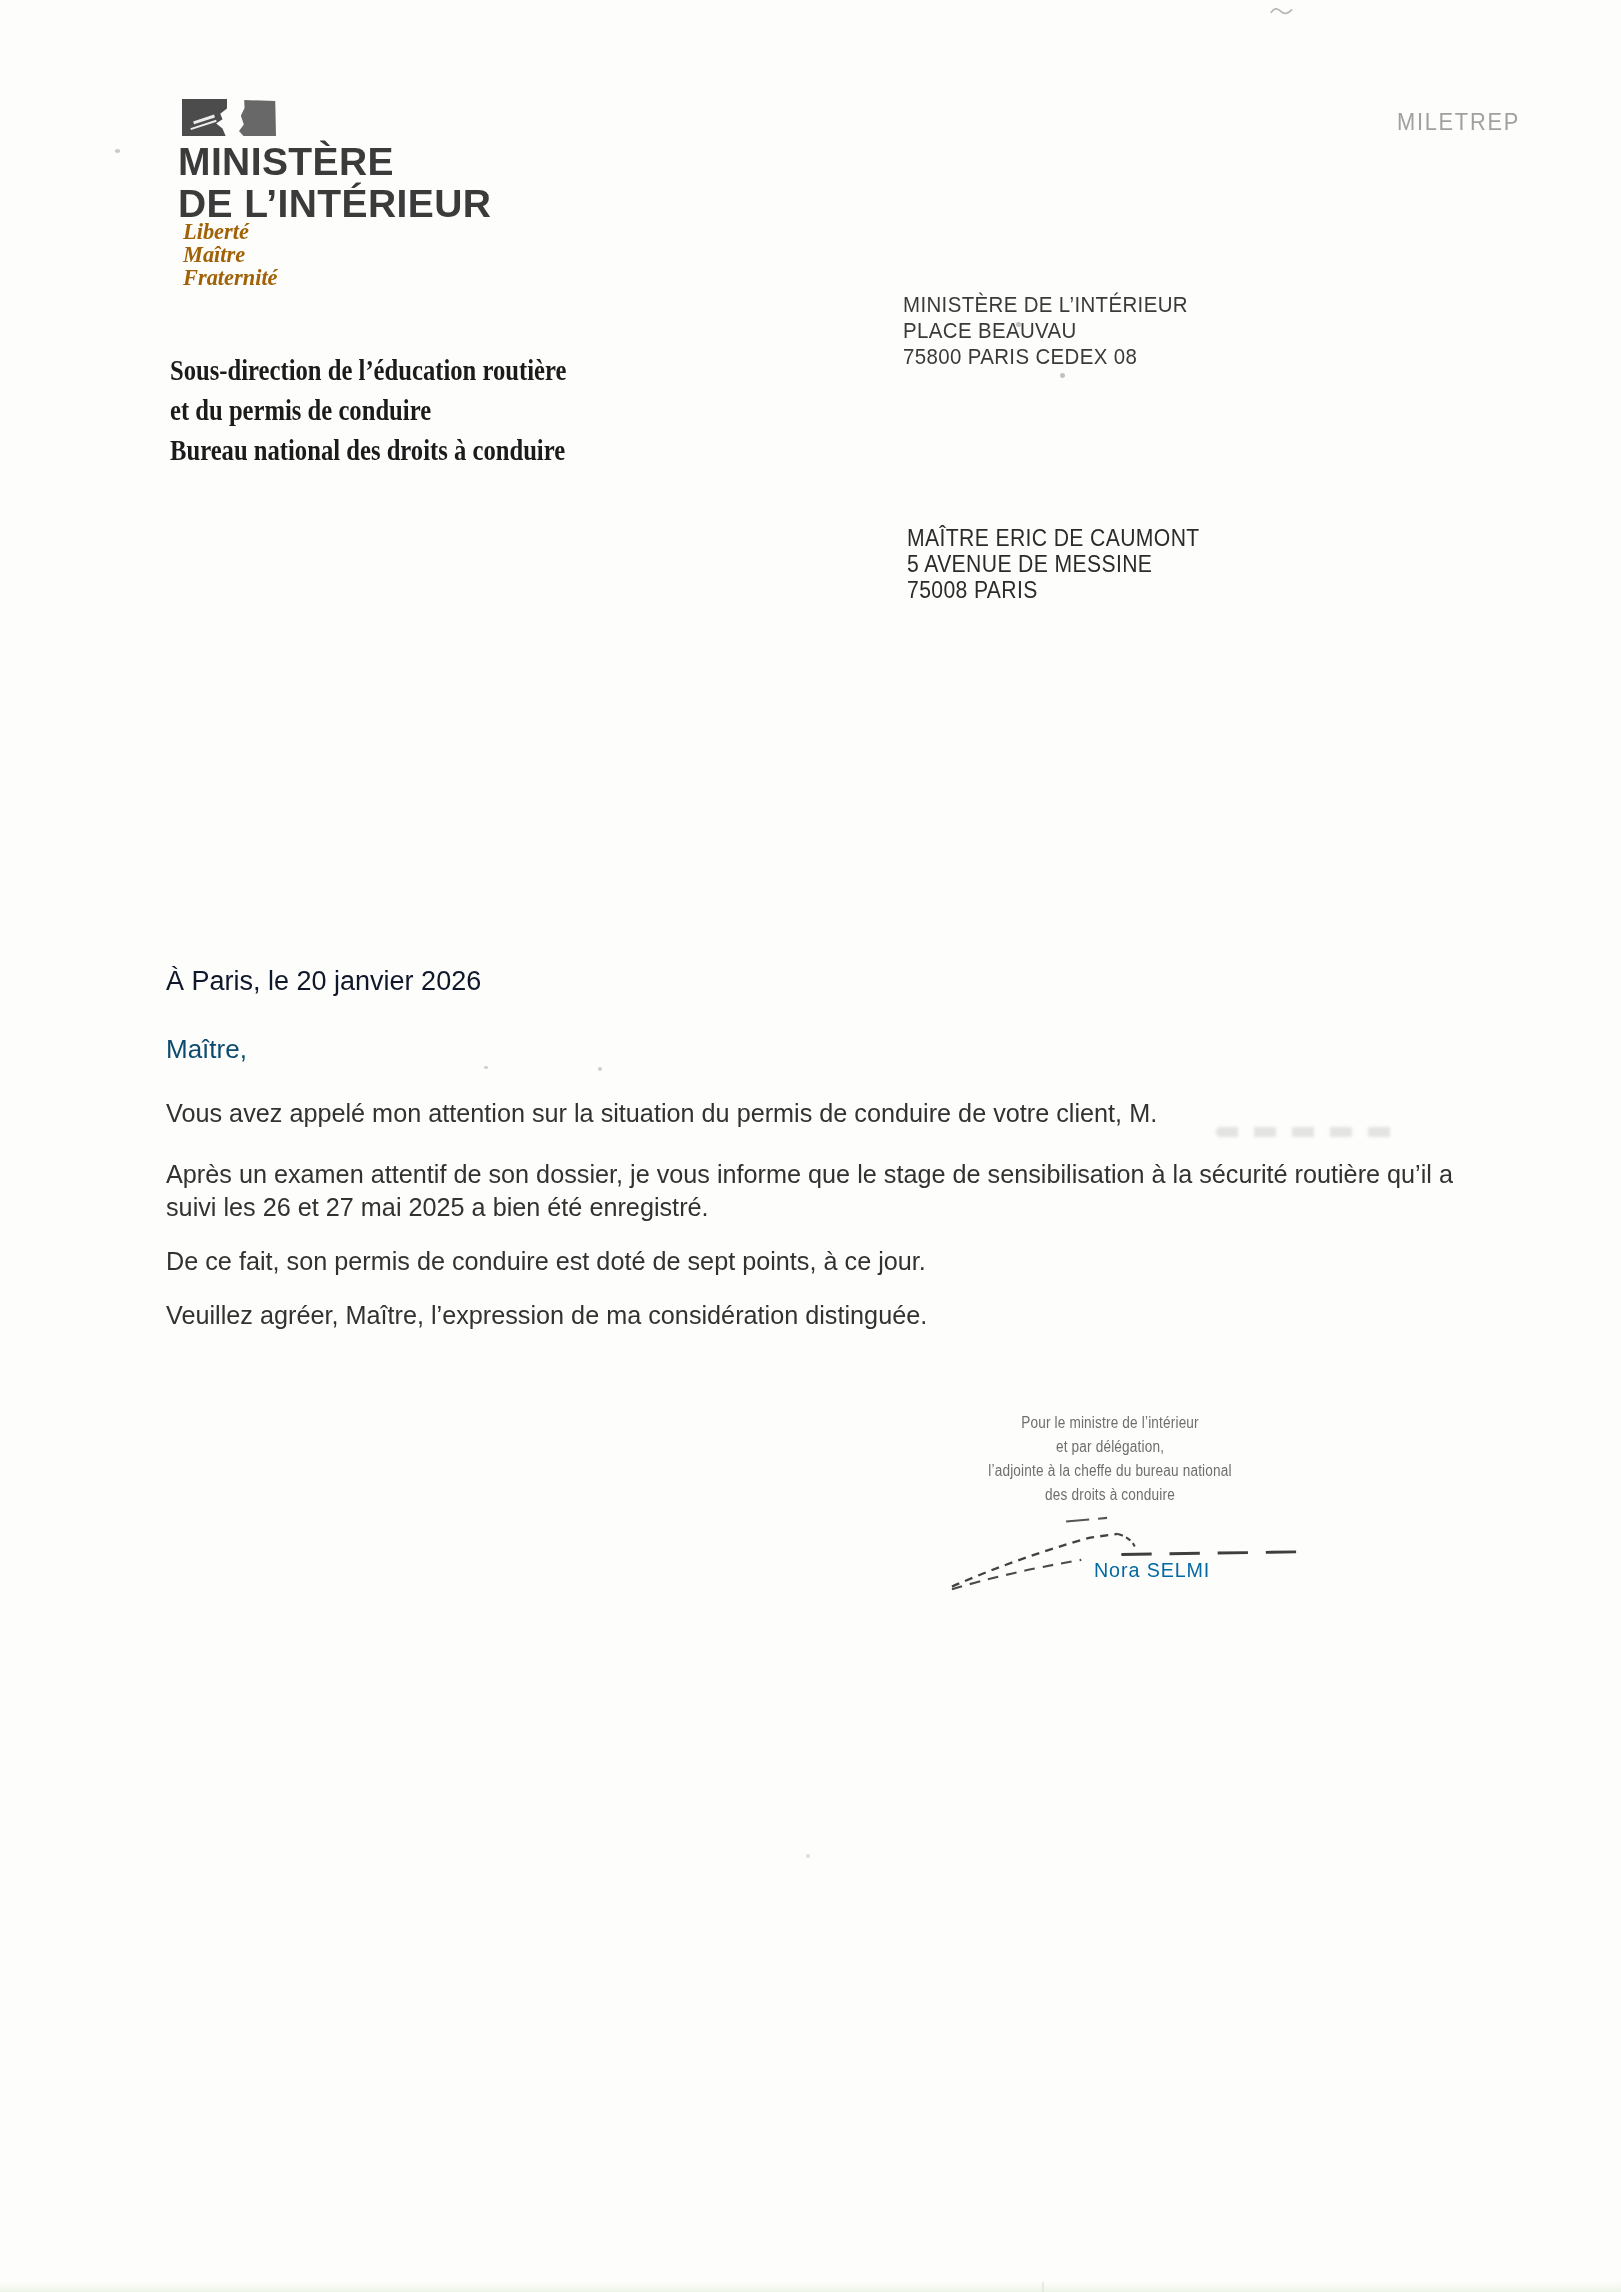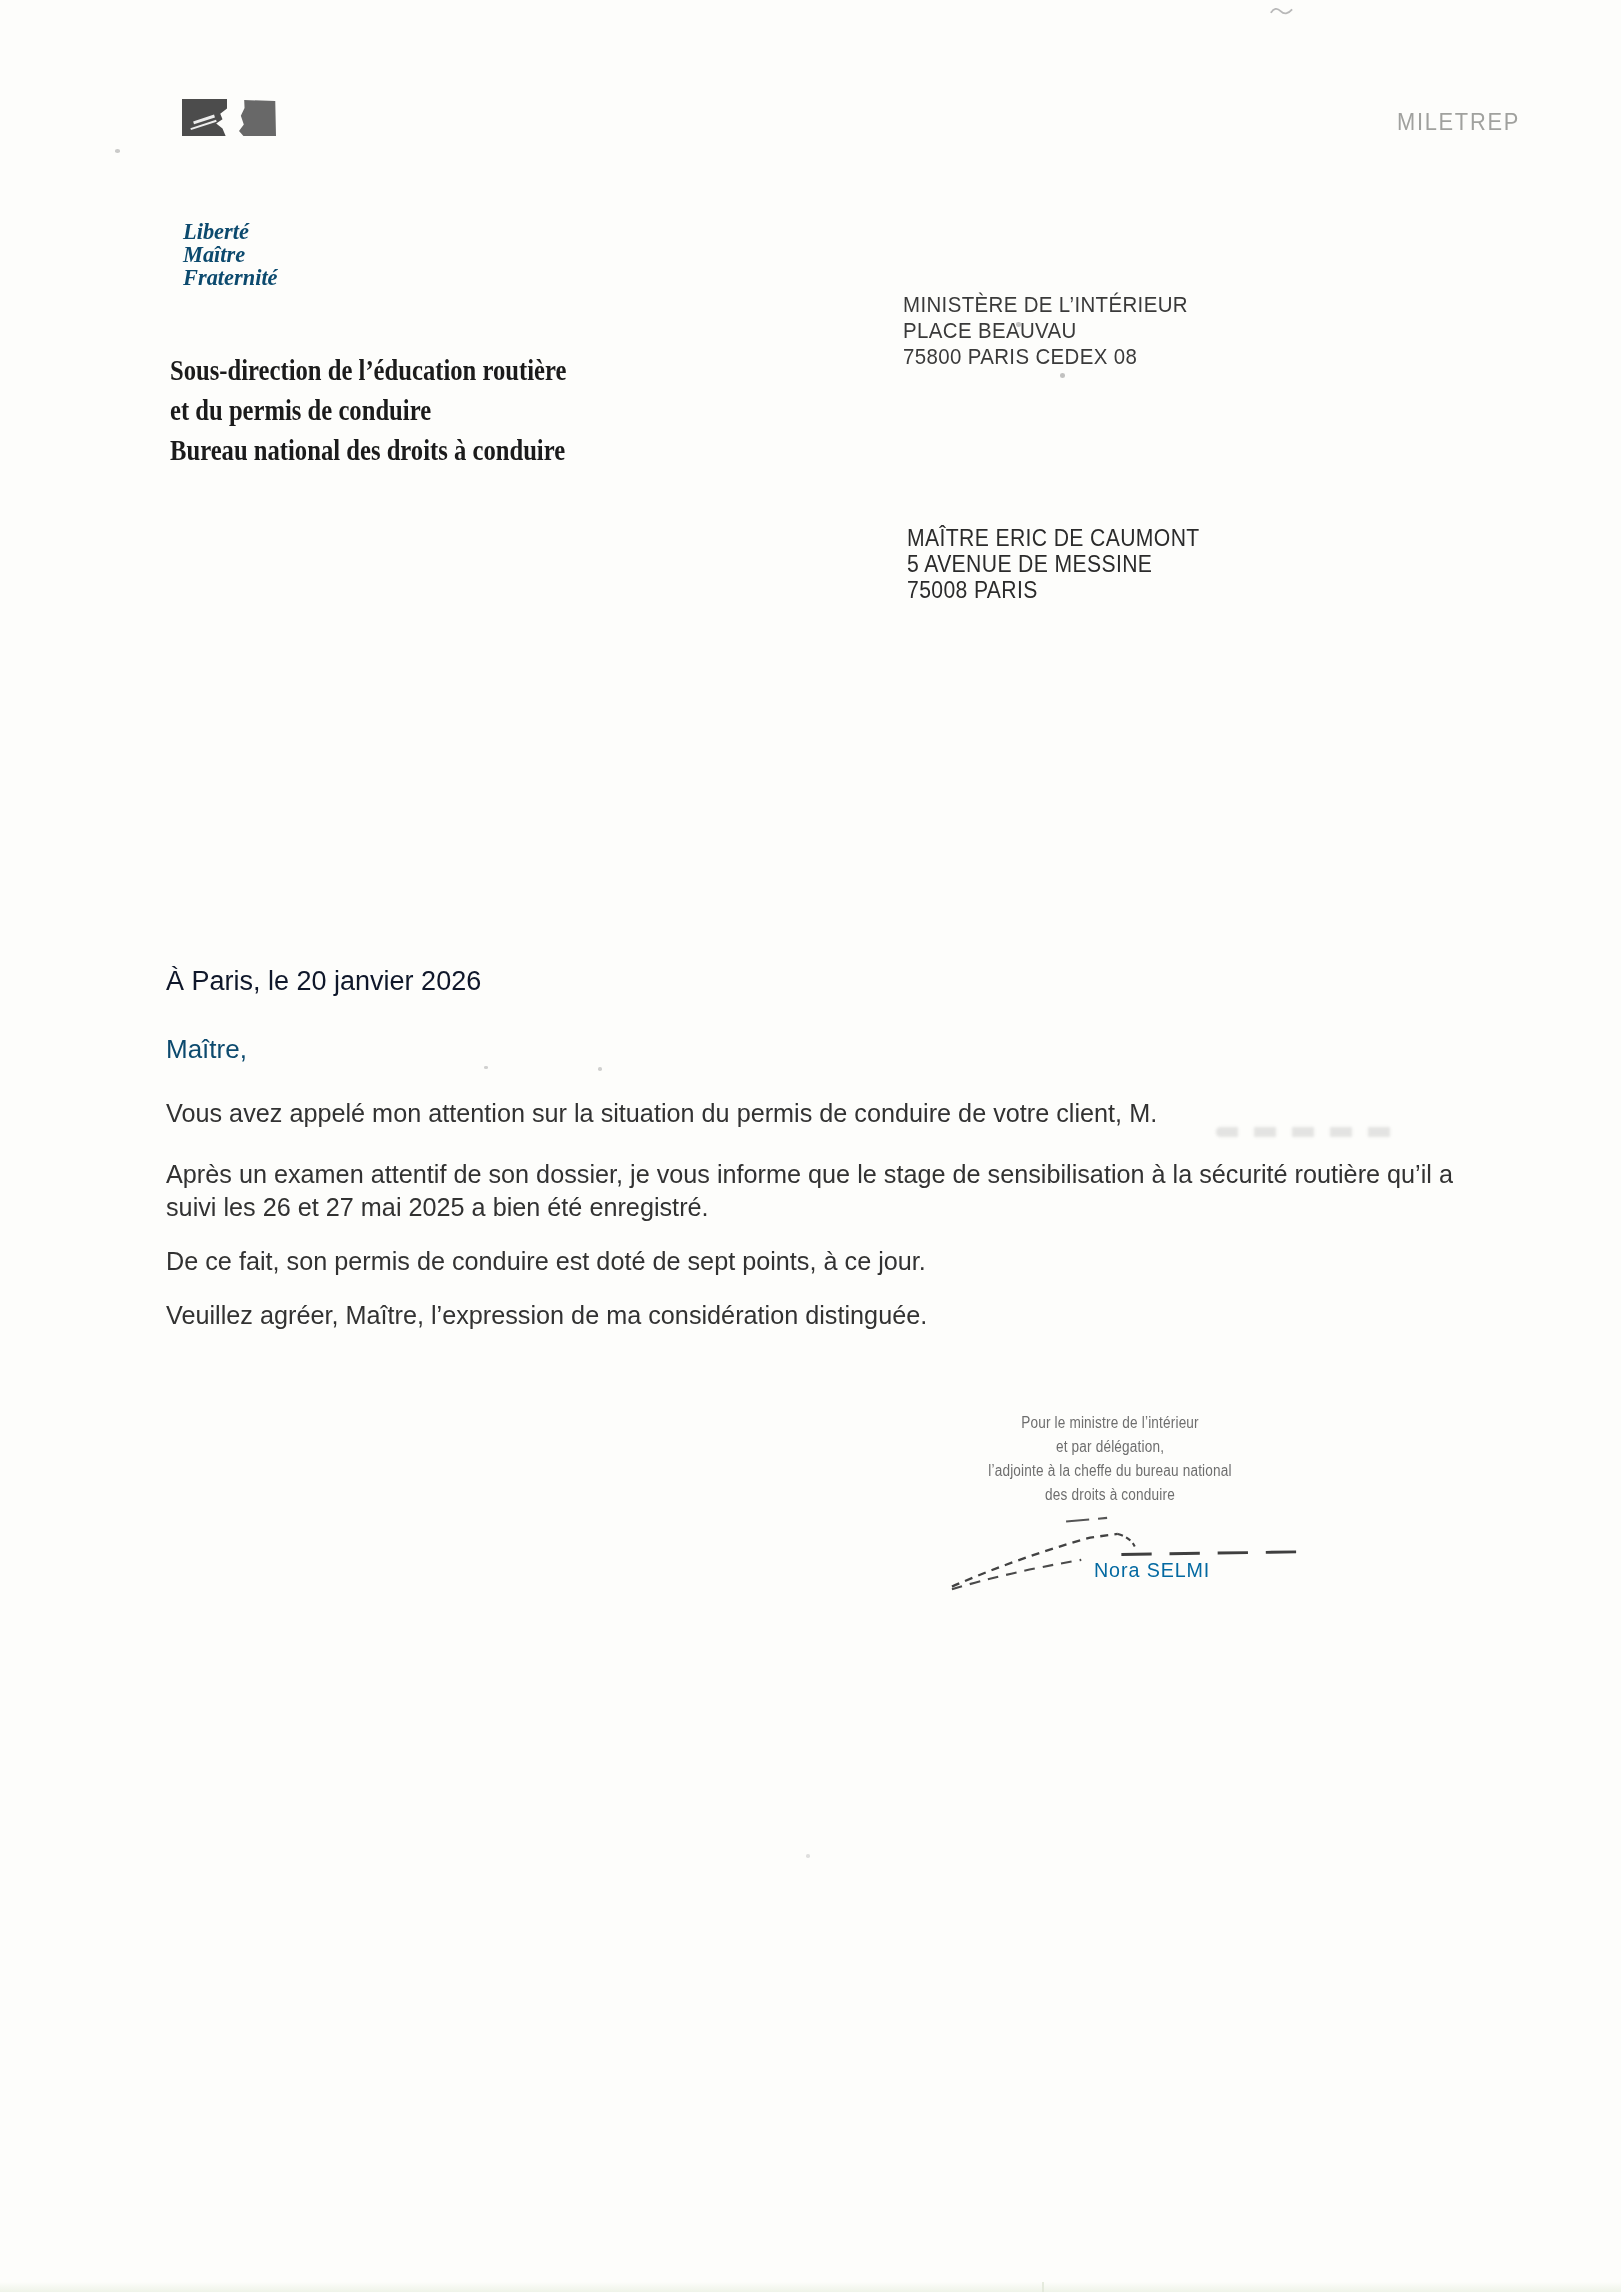--- a/index.html
+++ b/index.html
@@ -12,21 +12,21 @@
 
   
   .logo-block-left{position:absolute;left:182px;top:99px;width:45px;height:37px;background:#4c4c4c;
     clip-path:polygon(0 0,100% 0,100% 26%,85% 40%,90% 55%,76% 66%,90% 80%,97% 100%,0 100%);}
   .logo-streak{position:absolute;background:#ececec;transform:rotate(-18deg);}
   .logo-block-right{position:absolute;left:239px;top:100px;width:37px;height:36px;background:#686868;
     clip-path:polygon(14% 0,98% 3%,100% 100%,12% 100%,0 86%,13% 68%,5% 44%,15% 22%);}
   .ministry-title{left:178px;top:141px;font-size:39px;font-weight:bold;line-height:42px;
     letter-spacing:0.4px;color:#3b3b3b;}
   .motto{left:183px;top:220px;font-family:"Liberation Serif",serif;font-style:italic;font-weight:bold;
-    font-size:22.4px;line-height:23px;color:#0c4a6e;}
+    font-size:22.4px;line-height:23px;color:#a16207;}
 
   
   .stamp{left:1397px;top:109px;font-size:23px;color:#a0a19e;letter-spacing:1.8px;
     transform:scaleX(.95);transform-origin:left;filter:blur(0.4px);}
   .delegation{left:949px;top:162px;font-size:33px;font-weight:bold;color:#1f1f1f;}
   .sender{left:903px;top:292px;font-size:21.5px;line-height:26px;letter-spacing:0.4px;color:#3a3a3a;
     transform:scaleX(.95);transform-origin:left;}
   .sender div{margin:0;}
 
   
@@ -79,20 +79,24 @@
 
 <div class="page">
 
   <div>
     <div class="logo-block-left"></div>
     <div class="logo-streak" style="left:193px;top:118px;width:21.5px;height:2.7px;"></div>
     <div class="logo-streak" style="left:190px;top:124px;width:27px;height:1.8px;"></div>
     <div class="logo-block-right"></div>
   </div>
 
+  <div class="abs ministry-title">
+    <div>MINISTÈRE</div>
+    <div>DE L’INTÉRIEUR</div>
+  </div>
 
   <div class="abs motto">
     <div>Liberté</div>
     <div>Maître</div>
     <div>Fraternité</div>
   </div>
 
   <div class="abs stamp">MILETREP</div>
 
   <div class="abs sender">

